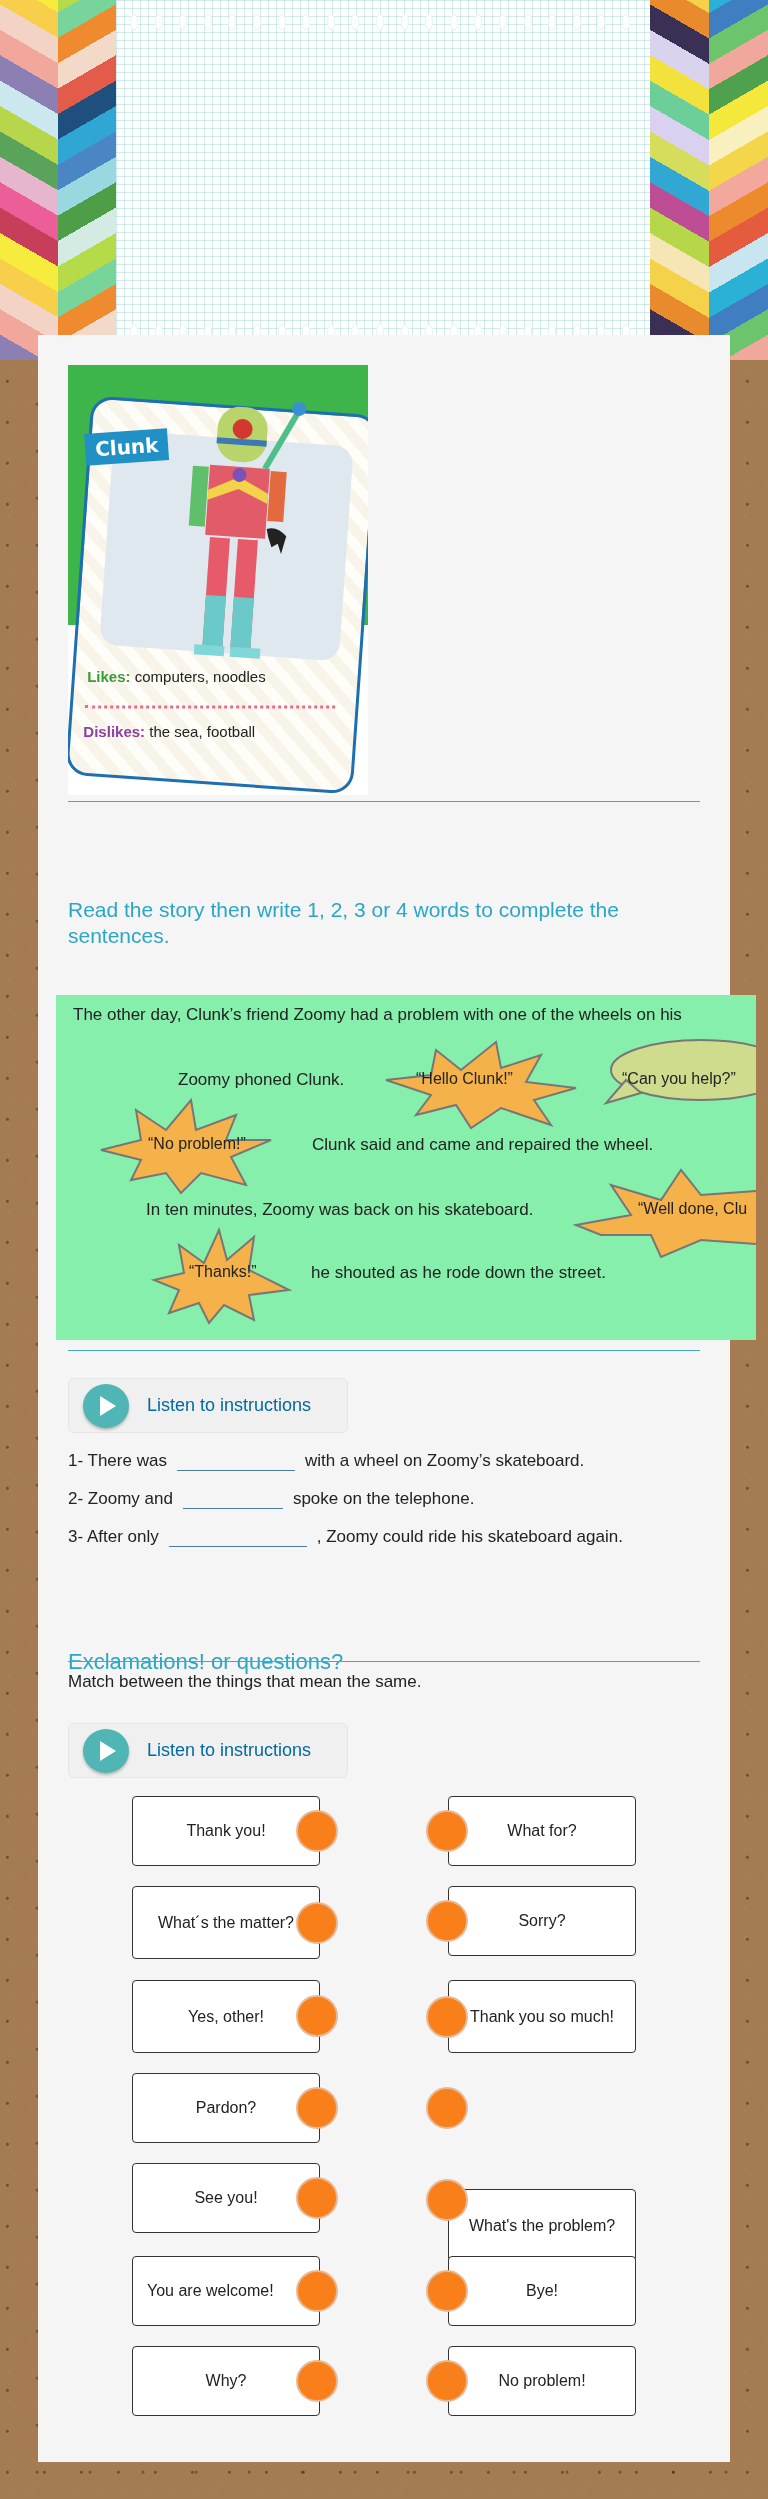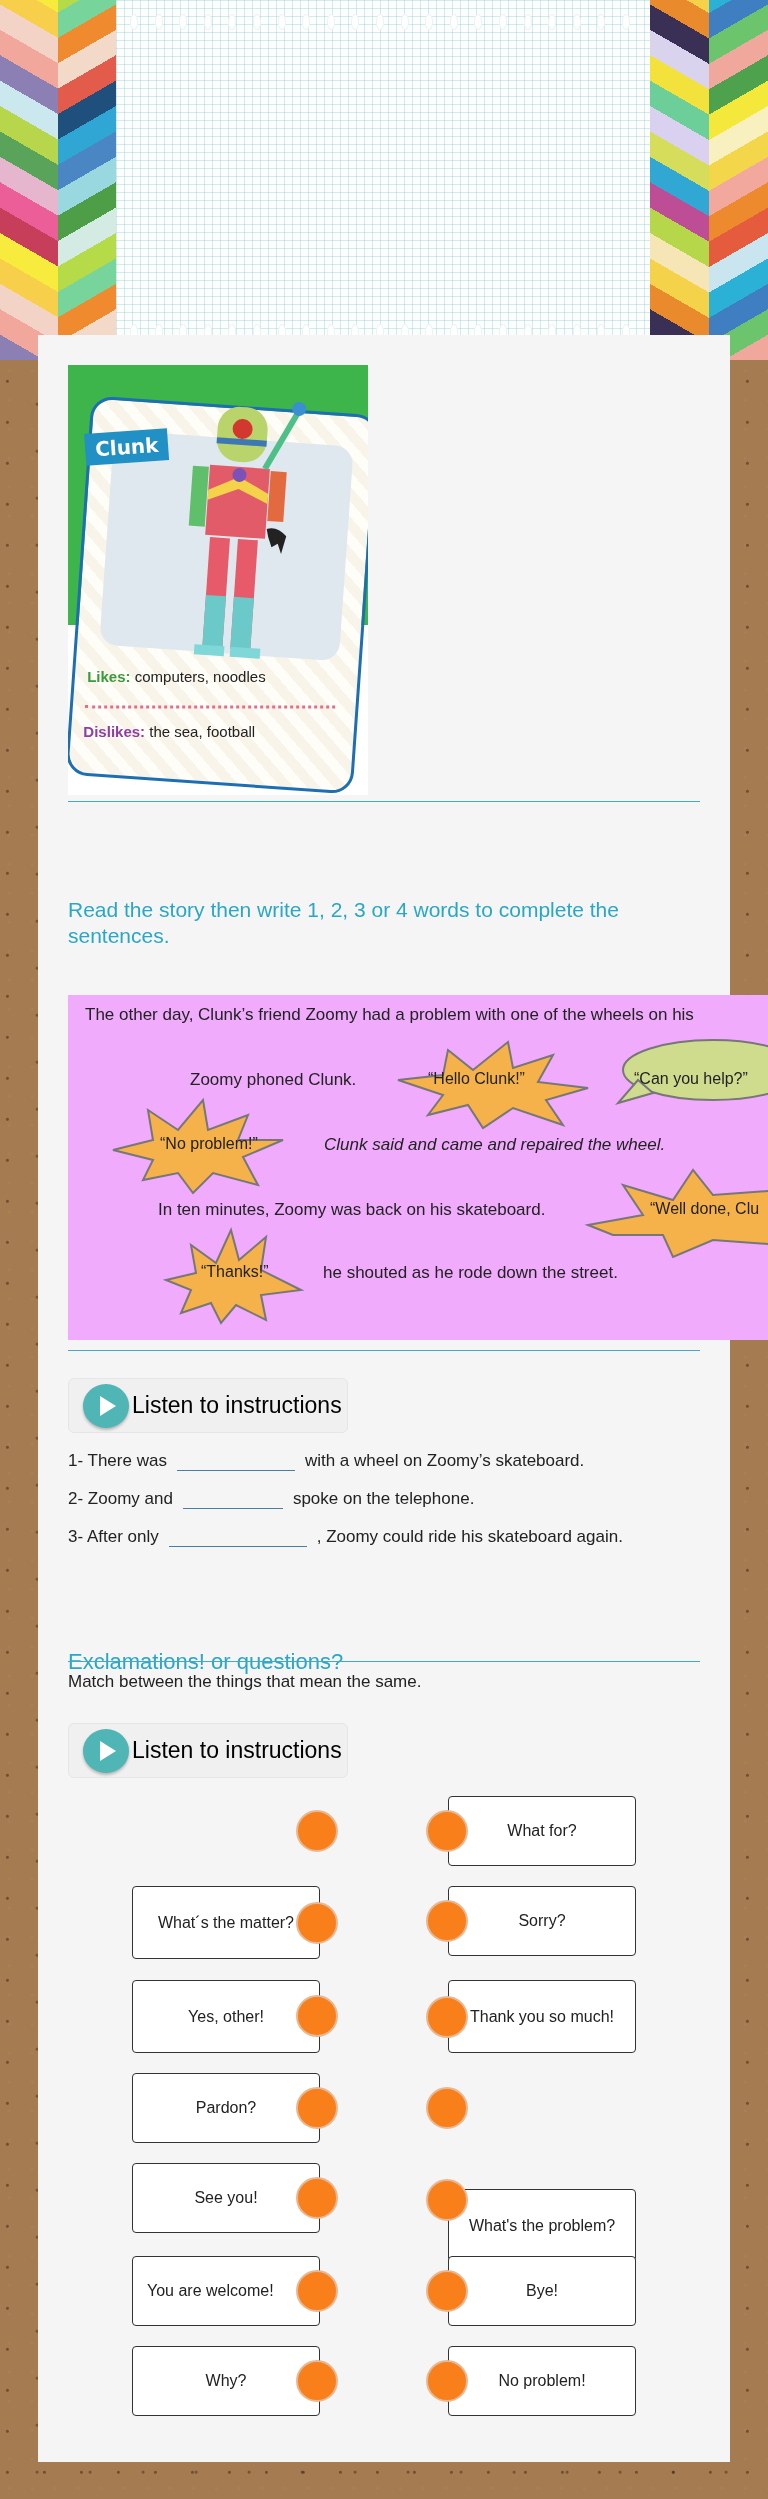--- a/index.html
+++ b/index.html
@@ -55,40 +55,40 @@
   .likes .k { color: #3b9a3b; font-weight: bold; }
   .dots { position: absolute; left: 12px; top: 298px; width: 250px; border-top: 3px dotted #e86b8b; transform: rotate(-4deg); }
   .dislikes { position: absolute; left: 12px; top: 318px; font-size: 15px; color: #222; transform: rotate(-4deg); white-space: nowrap; }
   .dislikes .k { color: #8e3fa6; font-weight: bold; }
 
   .rule { position: absolute; left: 30px; width: 632px; border-top: 1px solid #43aac6; }
 
   .h1 { position: absolute; left: 30px; top: 562px; width: 640px; color: #2aa6c6; font-size: 21px; line-height: 26px; }
 
   
-  .story { position: absolute; left: 68px; top: 995px; width: 700px; height: 345px; background: #f0abfc; overflow: hidden; }
+  .story { position: absolute; left: 56px; top: 995px; width: 700px; height: 345px; background: #86efac; overflow: hidden; }
   .story .t { position: absolute; font-size: 17px; color: #222; white-space: nowrap; }
   .story svg { position: absolute; }
   .story .bubble-text { position: absolute; font-size: 16px; color: #222; white-space: nowrap; }
 
   
   .listen {
     position: absolute; left: 30px; width: 280px; height: 55px;
     background: #f0f0f0; border: 1px solid #e6e6e6; border-radius: 6px;
     display: flex; align-items: center;
   }
   .listen .play {
     width: 46px; height: 44px; border-radius: 50%; background: #4fb5b5; margin-left: 14px;
     box-shadow: 0 2px 3px rgba(0,0,0,0.25); position: relative;
   }
   .listen .play::after {
     content: ""; position: absolute; left: 17px; top: 12px;
     border-left: 16px solid #fff; border-top: 10px solid transparent; border-bottom: 10px solid transparent;
   }
-  .listen .lbl { margin-left: 3px; color: #000000; font-size: 23px; }
+  .listen .lbl { margin-left: 18px; color: #0369a1; font-size: 18px; }
 
   .sentence { position: absolute; left: 30px; font-size: 17px; color: #222; white-space: nowrap; display: flex; align-items: flex-end; }
   .sentence .blank { display: inline-block; border-bottom: 1px solid #4a7ea0; margin: 0 10px; height: 22px; }
 
   .h2 { position: absolute; left: 30px; top: 1620px; color: #2aa6c6; font-size: 22px; }
   .sub { position: absolute; left: 30px; top: 1672px; color: #222; font-size: 17px; }
 
   
   .mbox {
     position: absolute; width: 188px; background: #fff; border: 1px solid #333; border-radius: 4px;
@@ -228,20 +228,21 @@
 
   <div class="h2" style="top:1314px;">Exclamations! or questions?</div>
   <div class="rule" style="top:1326px;"></div>
   <div class="sub" style="top:1337px;">Match between the things that mean the same.</div>
 
   <div class="listen" style="top:1388px;">
     <div class="play"></div>
     <span class="lbl">Listen to instructions</span>
   </div>
 
+  <div class="mbox" style="left:94px; top:1461px; height:70px;">Thank you!</div>
   <div class="dot" style="left:258px; top:1475px;"></div>
   <div class="mbox" style="left:94px; top:1551px; height:73px;">What´s the matter?</div>
   <div class="dot" style="left:258px; top:1567px;"></div>
   <div class="mbox" style="left:94px; top:1645px; height:73px;">Yes, other!</div>
   <div class="dot" style="left:258px; top:1660px;"></div>
   <div class="mbox" style="left:94px; top:1738px; height:70px;">Pardon?</div>
   <div class="dot" style="left:258px; top:1752px;"></div>
   <div class="mbox" style="left:94px; top:1828px; height:70px;">See you!</div>
   <div class="dot" style="left:258px; top:1842px;"></div>
   <div class="mbox" style="left:94px; top:1921px; height:70px; justify-content:flex-start;">You are welcome!</div>
@@ -275,21 +276,21 @@
   <svg style="left:545px; top:40px;" width="180" height="70" viewBox="0 0 180 70">
     <ellipse cx="100" cy="35" rx="90" ry="30" fill="#cfdc8e" stroke="#777" stroke-width="2"></ellipse>
     <polygon points="25,45 5,68 40,58" fill="#cfdc8e" stroke="#777" stroke-width="2"></polygon>
   </svg>
   <div class="bubble-text" style="left:566px; top:75px;">“Can you help?”</div>
 
   <svg style="left:40px; top:100px;" width="180" height="100" viewBox="0 0 180 100">
     <polygon points="5,55 45,45 40,15 70,35 95,5 100,35 140,20 130,45 175,45 135,62 150,90 105,78 85,98 70,78 35,85 45,65" fill="#f6b24a" stroke="#777" stroke-width="2"></polygon>
   </svg>
   <div class="bubble-text" style="left:92px; top:140px;">“No problem!”</div>
-  <div class="t" style="left:256px; top:140px;font-style:italic;">Clunk said and came and repaired the wheel.</div>
+  <div class="t" style="left:256px; top:140px;">Clunk said and came and repaired the wheel.</div>
 
   <div class="t" style="left:90px; top:205px;">In ten minutes, Zoomy was back on his skateboard.</div>
   <svg style="left:515px; top:170px;" width="200" height="95" viewBox="0 0 200 95">
     <polygon points="5,60 60,50 40,20 90,35 110,5 130,30 200,25 200,80 130,75 90,92 80,70 30,70" fill="#f6b24a" stroke="#777" stroke-width="2"></polygon>
   </svg>
   <div class="bubble-text" style="left:582px; top:205px;">“Well done, Clu</div>
 
   <svg style="left:93px; top:230px;" width="150" height="100" viewBox="0 0 150 100">
     <polygon points="5,55 35,48 30,20 55,38 70,5 78,35 105,12 100,45 140,65 100,70 105,95 75,80 60,98 50,78 20,88 30,65" fill="#f6b24a" stroke="#777" stroke-width="2"></polygon>
   </svg>

